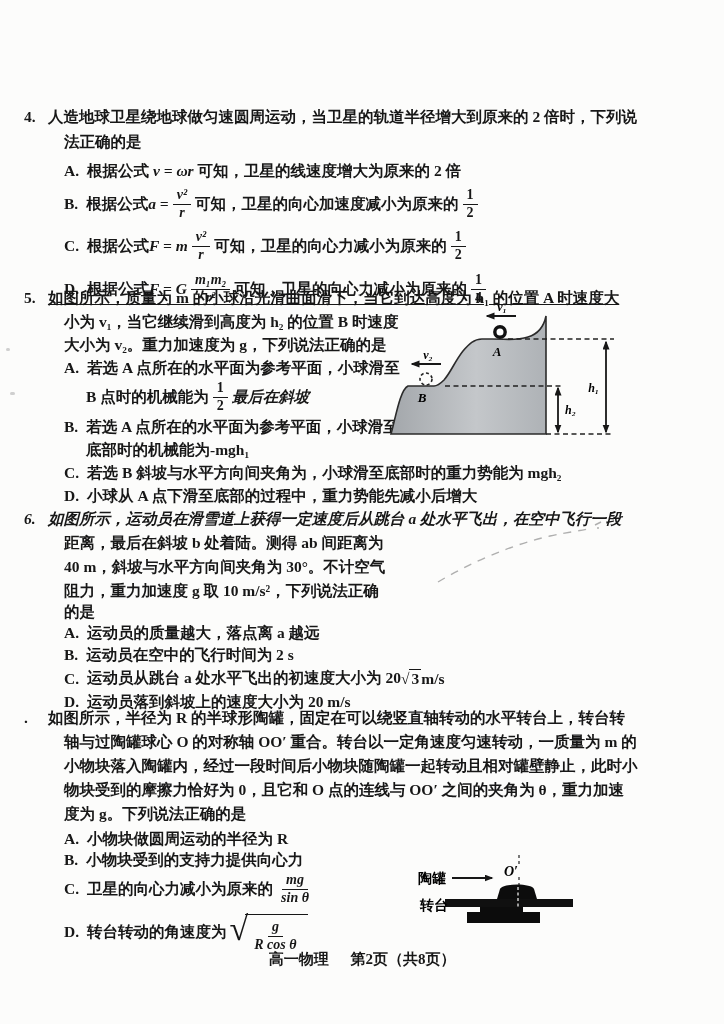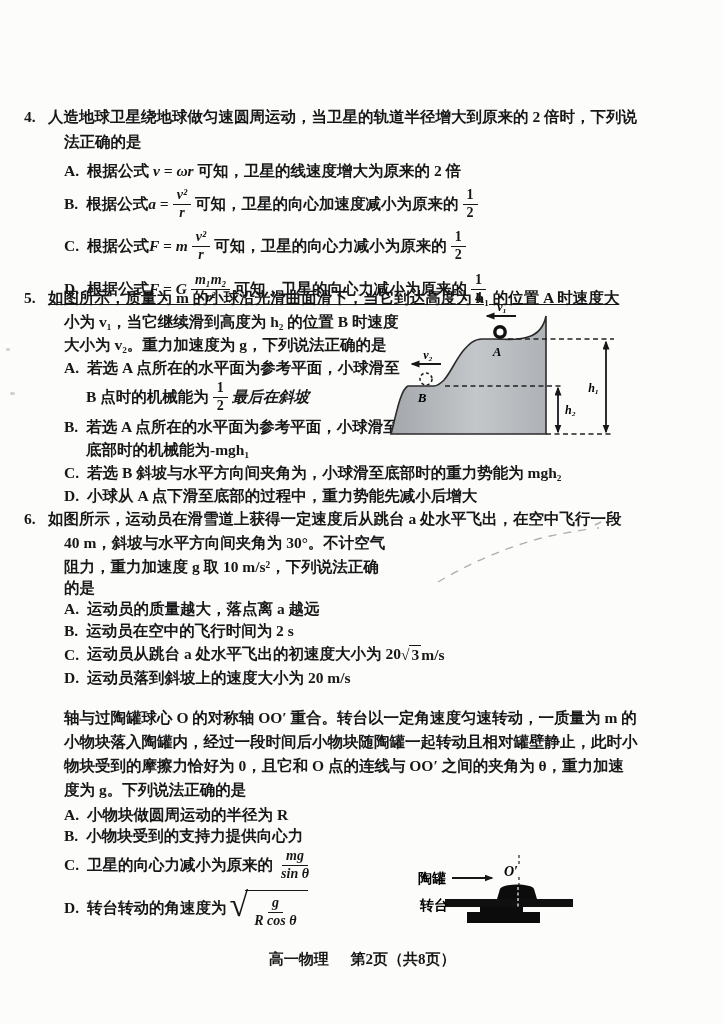--- a/index.html
+++ b/index.html
@@ -132,21 +132,22 @@
       <text class="it" x="40" y="57" font-size="12" text-anchor="middle">v₂</text>
       <text class="it" x="34" y="100" font-size="13" text-anchor="middle">B</text>
       <line x1="170" y1="86" x2="170" y2="130" stroke="#171717" stroke-width="1.8" marker-start="url(#ah)" marker-end="url(#ah)"></line>
       <text class="it" x="177" y="112" font-size="12" text-anchor="start">h₂</text>
       <line x1="218" y1="40" x2="218" y2="130" stroke="#171717" stroke-width="1.8" marker-start="url(#ah)" marker-end="url(#ah)"></line>
       <text class="it" x="211" y="90" font-size="12" text-anchor="end">h₁</text>
     </svg>
   </div>
 
   <div class="q" style="top:507px;">
-    <div class="ln" style="line-height:24px;"><span class="qnum">6.</span><span>如图所示，运动员在滑雪道上获得一定速度后从跳台 a 处水平飞出，在空中飞行一段</span></div>
+    <div class="ln" style="line-height:24px;font-style:italic;"><span class="qnum">6.</span><span>如图所示，运动员在滑雪道上获得一定速度后从跳台 a 处水平飞出，在空中飞行一段</span></div>
+    <div class="ln cont" style="line-height:24px;">距离，最后在斜坡 b 处着陆。测得 ab 间距离为</div>
     <div class="ln cont" style="line-height:24px;">40 m，斜坡与水平方向间夹角为 30°。不计空气</div>
     <div class="ln cont" style="line-height:24px;">阻力，重力加速度 g 取 10 m/s²，下列说法正确</div>
     <div class="ln cont" style="line-height:18px;">的是</div>
     <div class="ln opt" style="line-height:22px;margin-top:1px;"><span class="olab">A.</span><span>运动员的质量越大，落点离 a 越远</span></div>
     <div class="ln opt" style="line-height:22px;"><span class="olab">B.</span><span>运动员在空中的飞行时间为 2 s</span></div>
     <div class="frow" style="height:25px;">
       <span class="olab">C.</span>
         <span>运动员从跳台 a 处水平飞出的初速度大小为 20</span>
         <span class="sqrt3">
           <span class="rsym">√</span>
@@ -159,20 +160,21 @@
 
   <div class="fig" style="left:432px;top:518px;">
     <svg width="190" height="72" viewBox="0 0 190 72">
       <path d="M6,64 C36,46 78,27 118,18 C136,14 148,13 160,10" fill="none" stroke="#8f8f8f" stroke-width="1.4" stroke-dasharray="8,7" opacity="0.7"></path>
       <line x1="163" y1="7" x2="169" y2="4" stroke="#8f8f8f" stroke-width="1.4" opacity="0.7"></line>
       <circle cx="166" cy="10" r="1" fill="#8f8f8f" opacity="0.7"></circle>
     </svg>
   </div>
 
   <div class="q" style="top:706px;">
+    <div class="ln" style="line-height:24px;"><span class="qnum">.</span><span>如图所示，半径为 R 的半球形陶罐，固定在可以绕竖直轴转动的水平转台上，转台转</span></div>
     <div class="ln cont" style="line-height:24px;">轴与过陶罐球心 O 的对称轴 OO′ 重合。转台以一定角速度匀速转动，一质量为 m 的</div>
     <div class="ln cont" style="line-height:24px;">小物块落入陶罐内，经过一段时间后小物块随陶罐一起转动且相对罐壁静止，此时小</div>
     <div class="ln cont" style="line-height:24px;">物块受到的摩擦力恰好为 0，且它和 O 点的连线与 OO′ 之间的夹角为 θ，重力加速</div>
     <div class="ln cont" style="line-height:24px;">度为 g。下列说法正确的是</div>
     <div class="ln opt" style="line-height:21px;margin-top:2px;"><span class="olab">A.</span><span>小物块做圆周运动的半径为 R</span></div>
     <div class="ln opt" style="line-height:21px;"><span class="olab">B.</span><span>小物块受到的支持力提供向心力</span></div>
     <div class="frow" style="height:38px;">
       <span class="olab">C.</span>
         <span>卫星的向心力减小为原来的</span>
         <span class="frac var">

